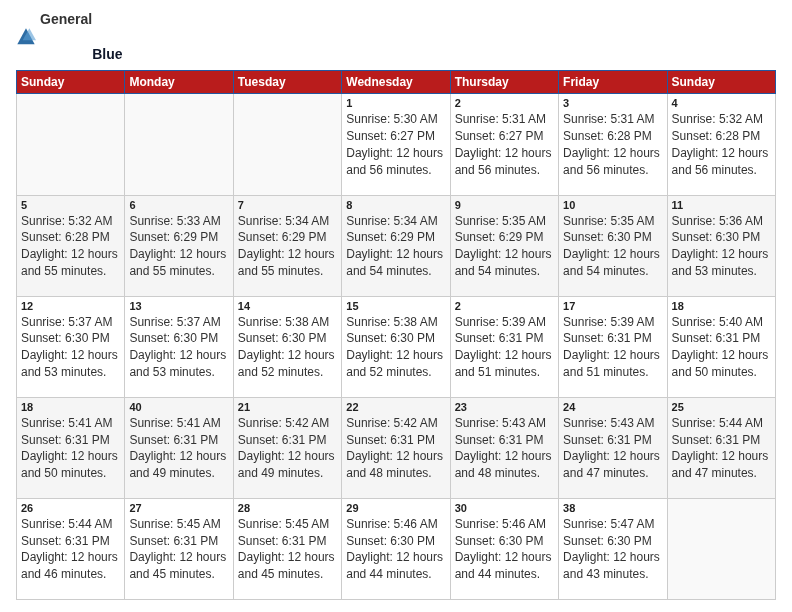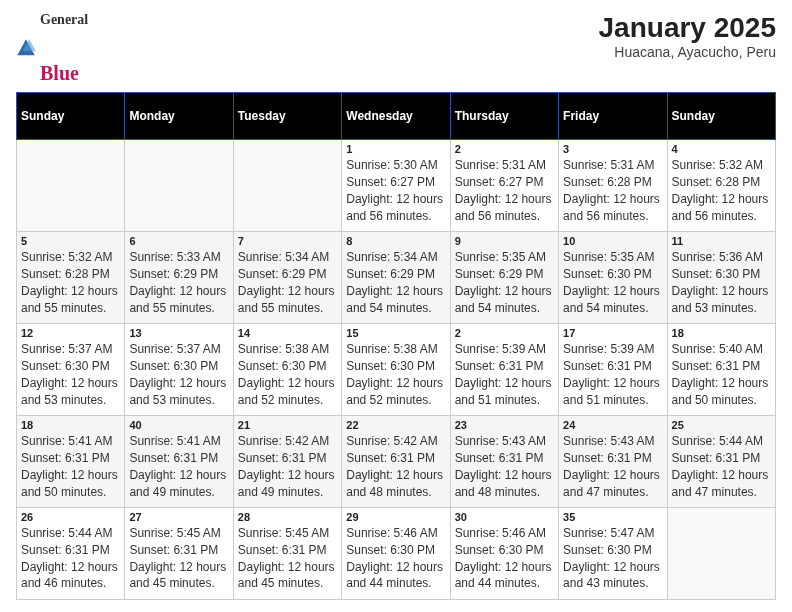--- a/index.html
+++ b/index.html
@@ -23,33 +23,32 @@
       align-items: flex-start;
       margin-bottom: 8px;
     }
     .logo {
       display: flex;
       align-items: center;
       gap: 4px;
     }
     .logo-text {
       display: flex;
-      flex-direction: column;
+      flex-direction: row;
       line-height: 1.1;
-      font-family: Liberation Serif, serif;
     }
     .logo-general {
       font-size: 14px;
       font-weight: bold;
       color: #333;
     }
     .logo-blue {
-      font-size: 20px;
-      font-weight: bold;
-      color: #be185d;
+      font-size: 14px;
+      font-weight: bold;
+      color: #0f172a;
       margin-top: 35px;
     }
     .logo-icon {
       width: 20px;
       height: 20px;
     }
     .title-block {
       text-align: right;
     }
     .title-block h1 {
@@ -63,25 +62,25 @@
       color: #444;
     }
     .calendar {
       flex: 1;
       border: 1px solid #ccc;
       border-collapse: collapse;
       width: 100%;
       table-layout: fixed;
     }
     .calendar thead tr th {
-      background: #000000;
+      background: #b91c1c;
       color: #fff;
       font-size: 12px;
       font-weight: bold;
-      padding: 16px 4px;
+      padding: 4px 4px;
       border: 1px solid #2257a0;
       text-align: left;
     }
     .calendar tbody tr td {
       border: 1px solid #ccc;
       vertical-align: top;
       padding: 3px 4px;
       font-size: 9.5px;
       color: #222;
       height: 82px;
@@ -116,24 +115,20 @@
   <div class="header">
     <div class="logo">
       <svg class="logo-icon" viewBox="0 0 30 30">
         <polygon points="15,2 28,26 2,26" fill="#2e6da4"></polygon>
         <polygon points="20,2 30,20 10,20" fill="#5a9fd4" opacity="0.6"></polygon>
       </svg>
       <div class="logo-text">
         <span class="logo-general">General</span>
         <span class="logo-blue">Blue</span>
       </div>
-    </div>
-    <div class="title-block">
-      <h1>January 2025</h1>
-      <h2>Huacana, Ayacucho, Peru</h2>
     </div>
   </div>
 
   <table class="calendar">
     <thead>
       <tr>
         <th>Sunday</th>
         <th>Monday</th>
         <th>Tuesday</th>
         <th>Wednesday</th>
@@ -269,20 +264,20 @@
           </td>
           <td>
             <span class="day-number">29</span>
             <div class="day-info">Sunrise: 5:46 AM<br>Sunset: 6:30 PM<br>Daylight: 12 hours<br>and 44 minutes.</div>
           </td>
           <td>
             <span class="day-number">30</span>
             <div class="day-info">Sunrise: 5:46 AM<br>Sunset: 6:30 PM<br>Daylight: 12 hours<br>and 44 minutes.</div>
           </td>
           <td>
-            <span class="day-number">35</span>
+            <span class="day-number">38</span>
             <div class="day-info">Sunrise: 5:47 AM<br>Sunset: 6:30 PM<br>Daylight: 12 hours<br>and 43 minutes.</div>
           </td>
           <td class="empty-cell"></td>
         </tr>
       </tbody>
   </table>
 </div>
 
 </body></html>

